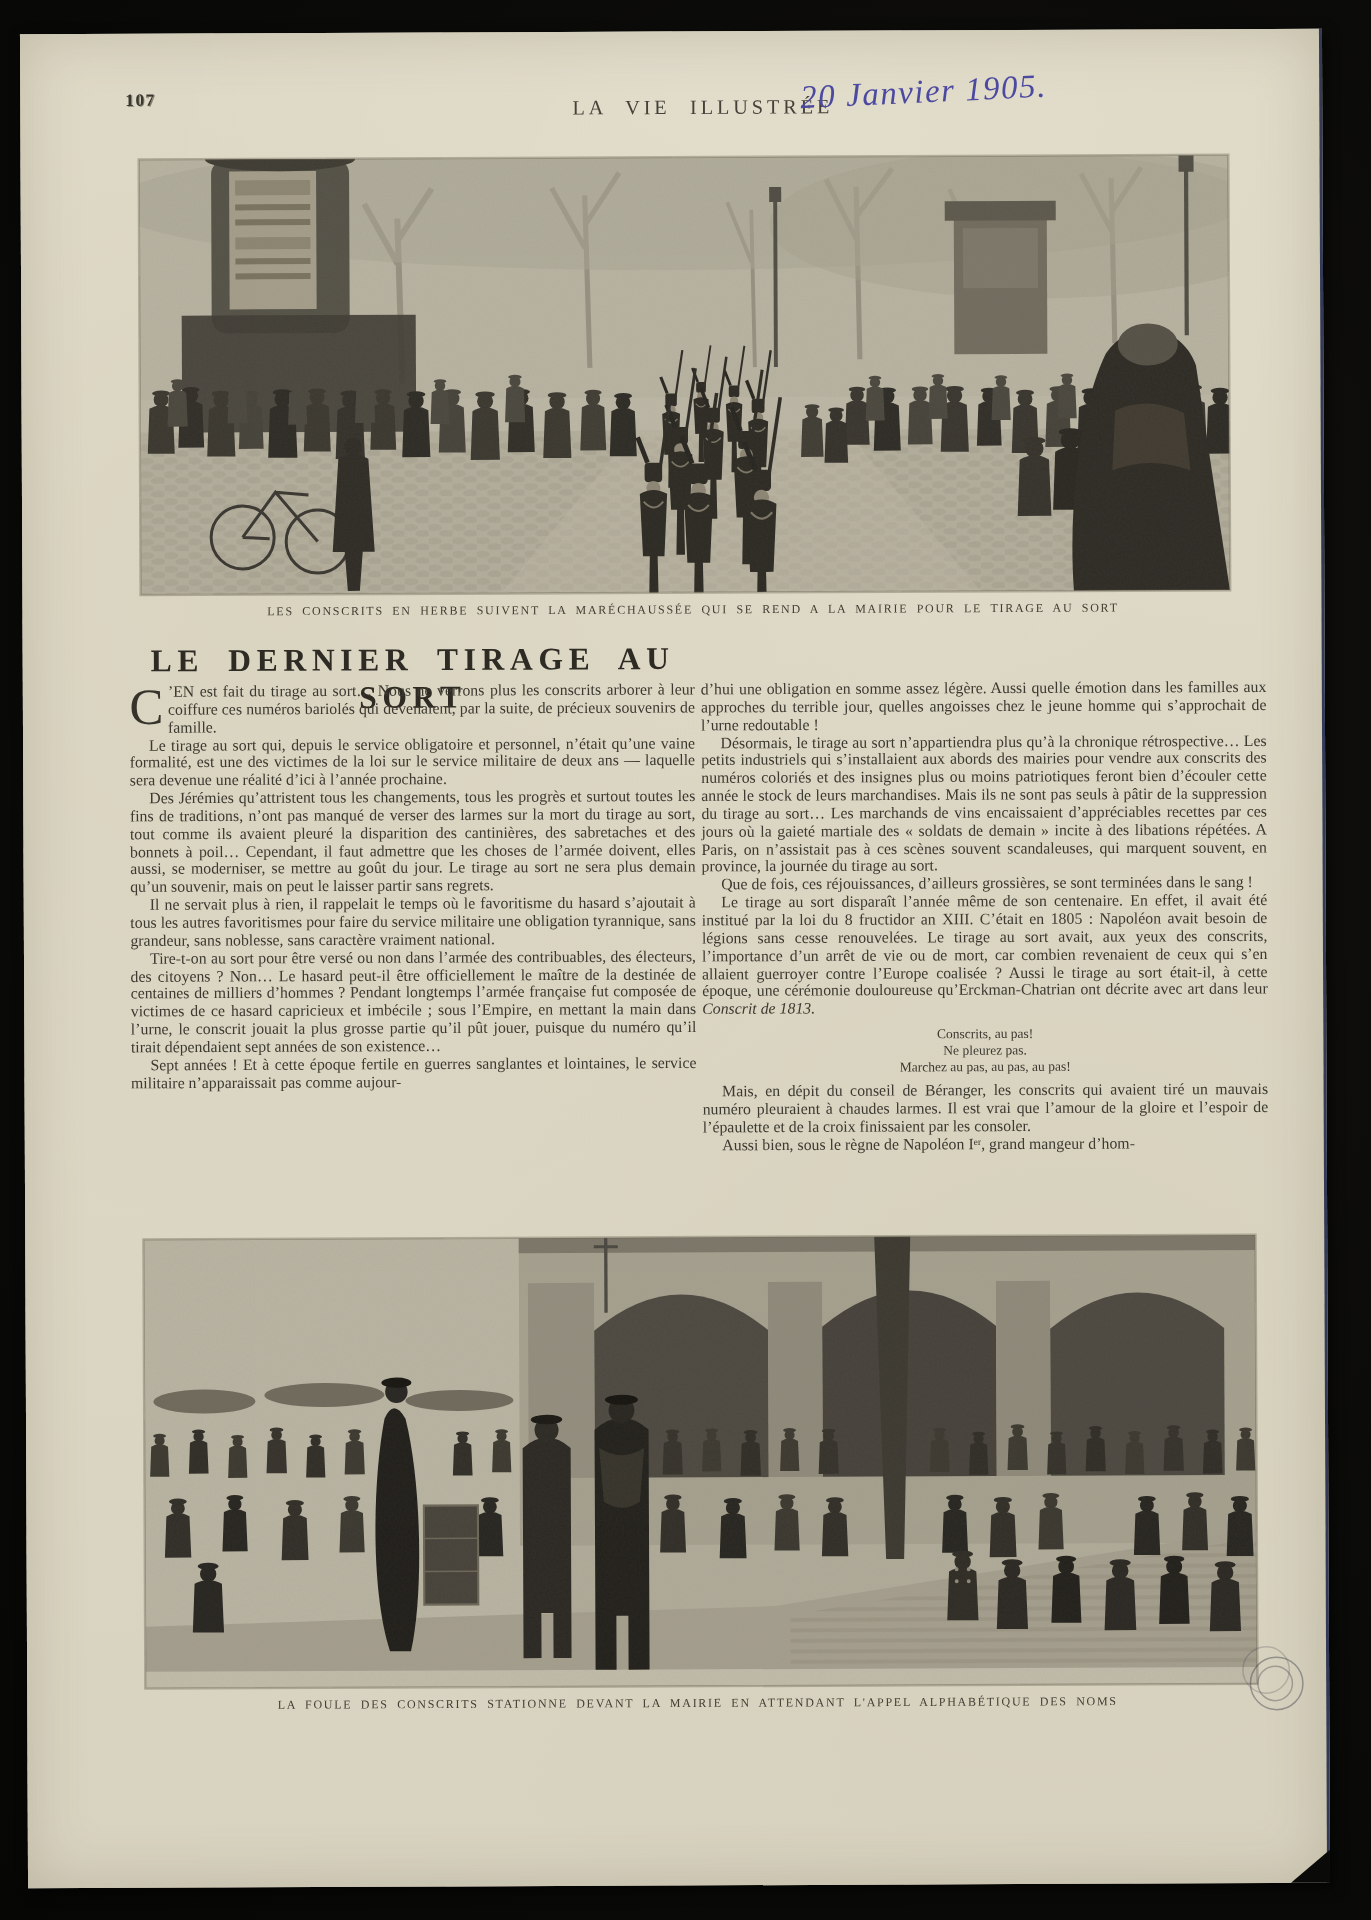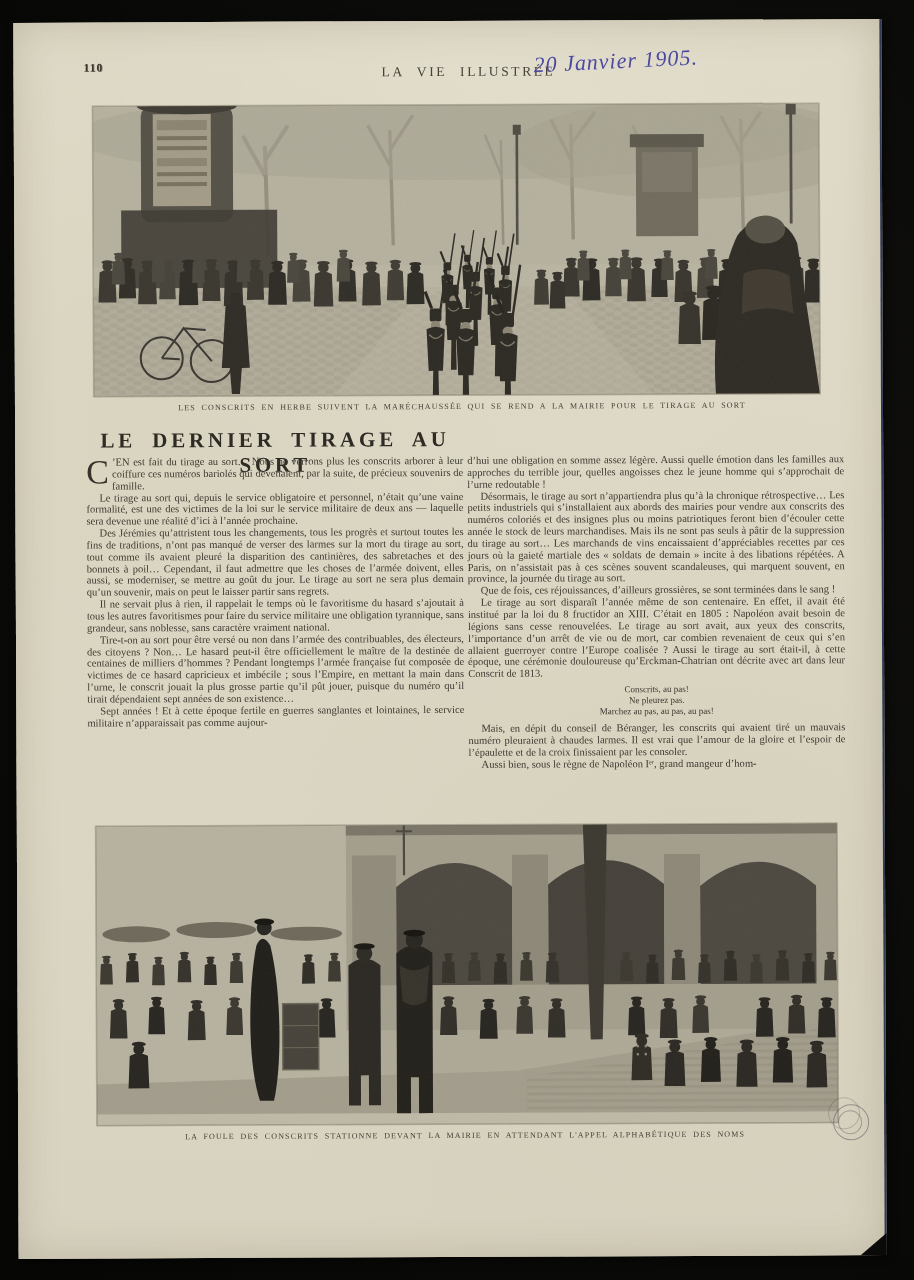--- a/index.html
+++ b/index.html
@@ -46,36 +46,36 @@
     color:#3c3931;text-align:justify;}
   #col1{left:71px;}
   #col2{left:452px;}
   .col p{margin:0;text-indent:13px;}
   .col p.noindent{text-indent:0;}
   .dropcap{float:left;font-size:34px;line-height:27px;padding:2px 3px 0 0;
     color:#36332b;font-weight:normal;}
   .verse{margin:5px 0 5px 0;text-align:center;font-size:9px;line-height:11px;
     color:#3c3931;}
   .verse span{display:block;}
-  .bookttl{}
+  .bookttl{font-style:italic;}
 
   .stamp{position:absolute;left:815px;top:1085px;width:34px;height:34px;
     border:1.4px solid rgba(62,62,76,0.55);border-radius:50%;opacity:0.8;}
   .stamp::before{content:"";position:absolute;left:4px;top:5px;width:22px;height:22px;
     border:1px solid rgba(62,62,76,0.45);border-radius:50%;}
   .stamp::after{content:"";position:absolute;left:-6px;top:-8px;width:30px;height:30px;
     border:1px solid rgba(62,62,76,0.30);border-radius:50%;}
 </style>
 </head>
 <body>
 
 <div id="stage">
   <div id="paper">
 
-    <div class="pagenum">110</div>
+    <div class="pagenum">107</div>
     <div class="masthead">LA VIE ILLUSTRÉE</div>
     <div class="hand-date">20 Janvier 1905.</div>
 
     <div id="photo1" class="photo">
       <svg width="726" height="290" viewBox="0 0 726 290" xmlns="http://www.w3.org/2000/svg">
         <defs>
           <filter id="grain1" x="0" y="0" width="100%" height="100%">
             <feTurbulence type="fractalNoise" baseFrequency="0.85" numOctaves="2" seed="7" result="n"></feTurbulence>
             <feColorMatrix in="n" type="matrix" values="0 0 0 0 0.25  0 0 0 0 0.23  0 0 0 0 0.19  0 0 0 0.22 0"></feColorMatrix>
           </filter>

